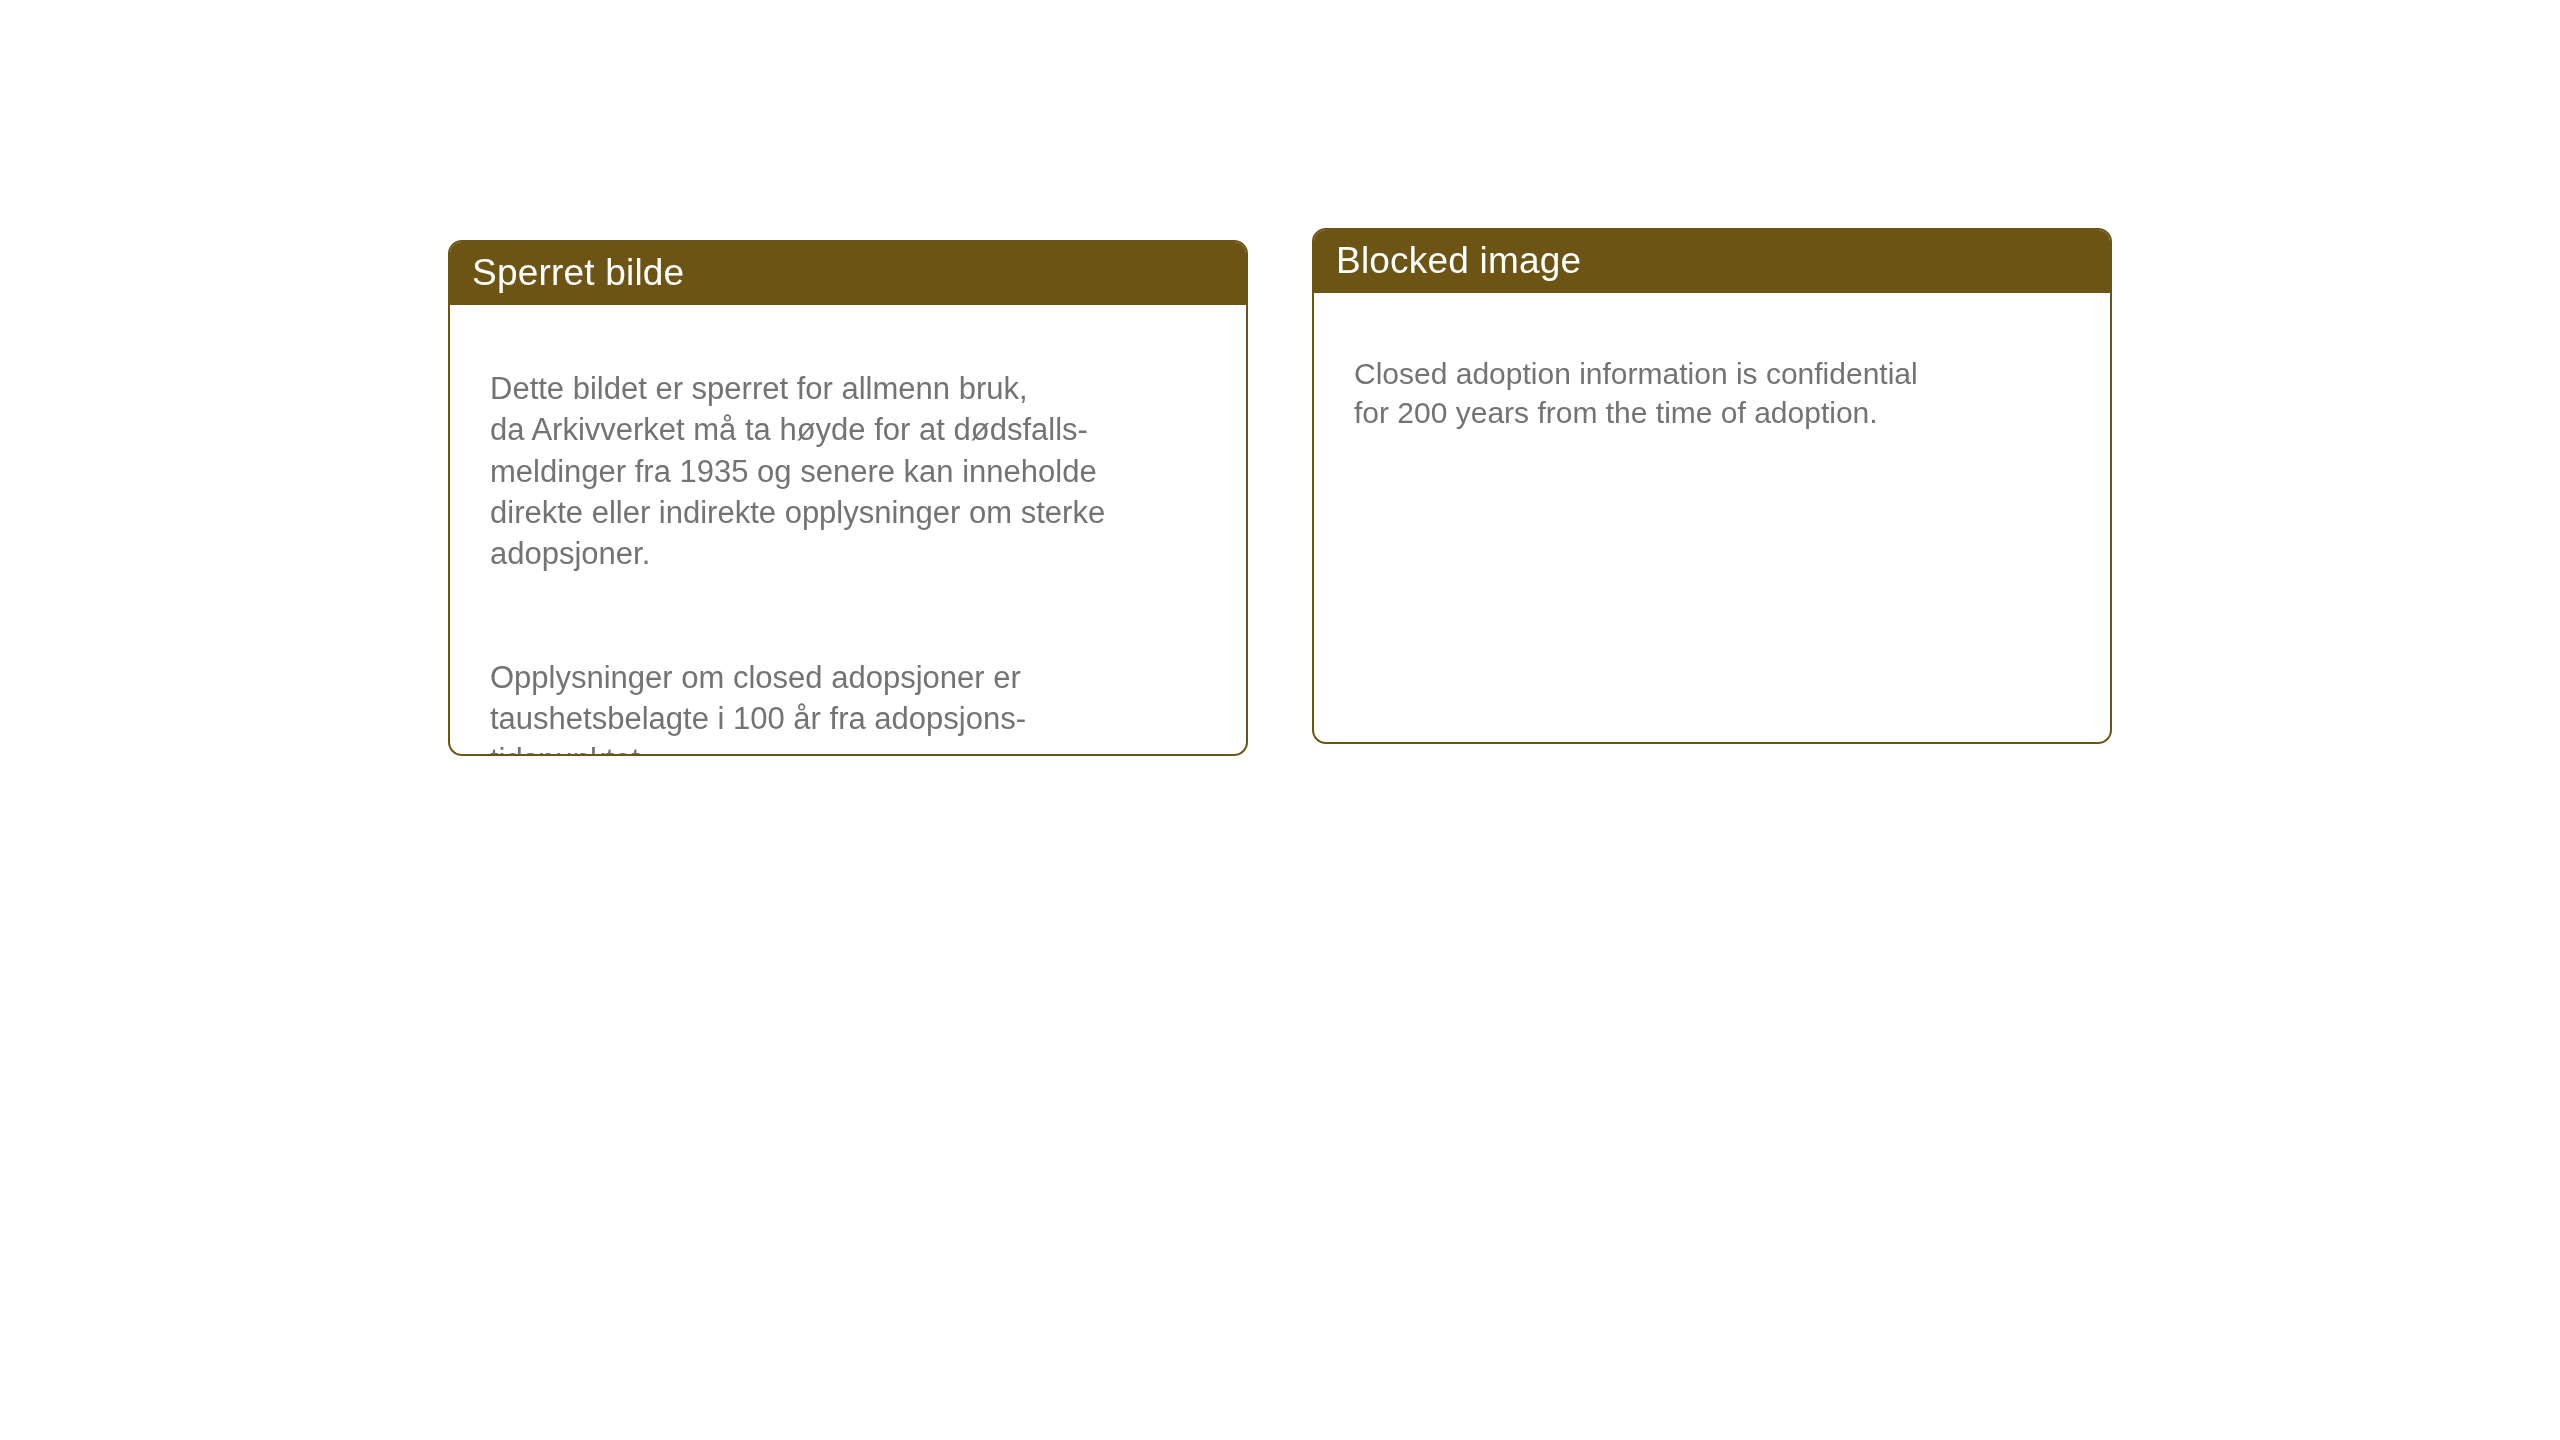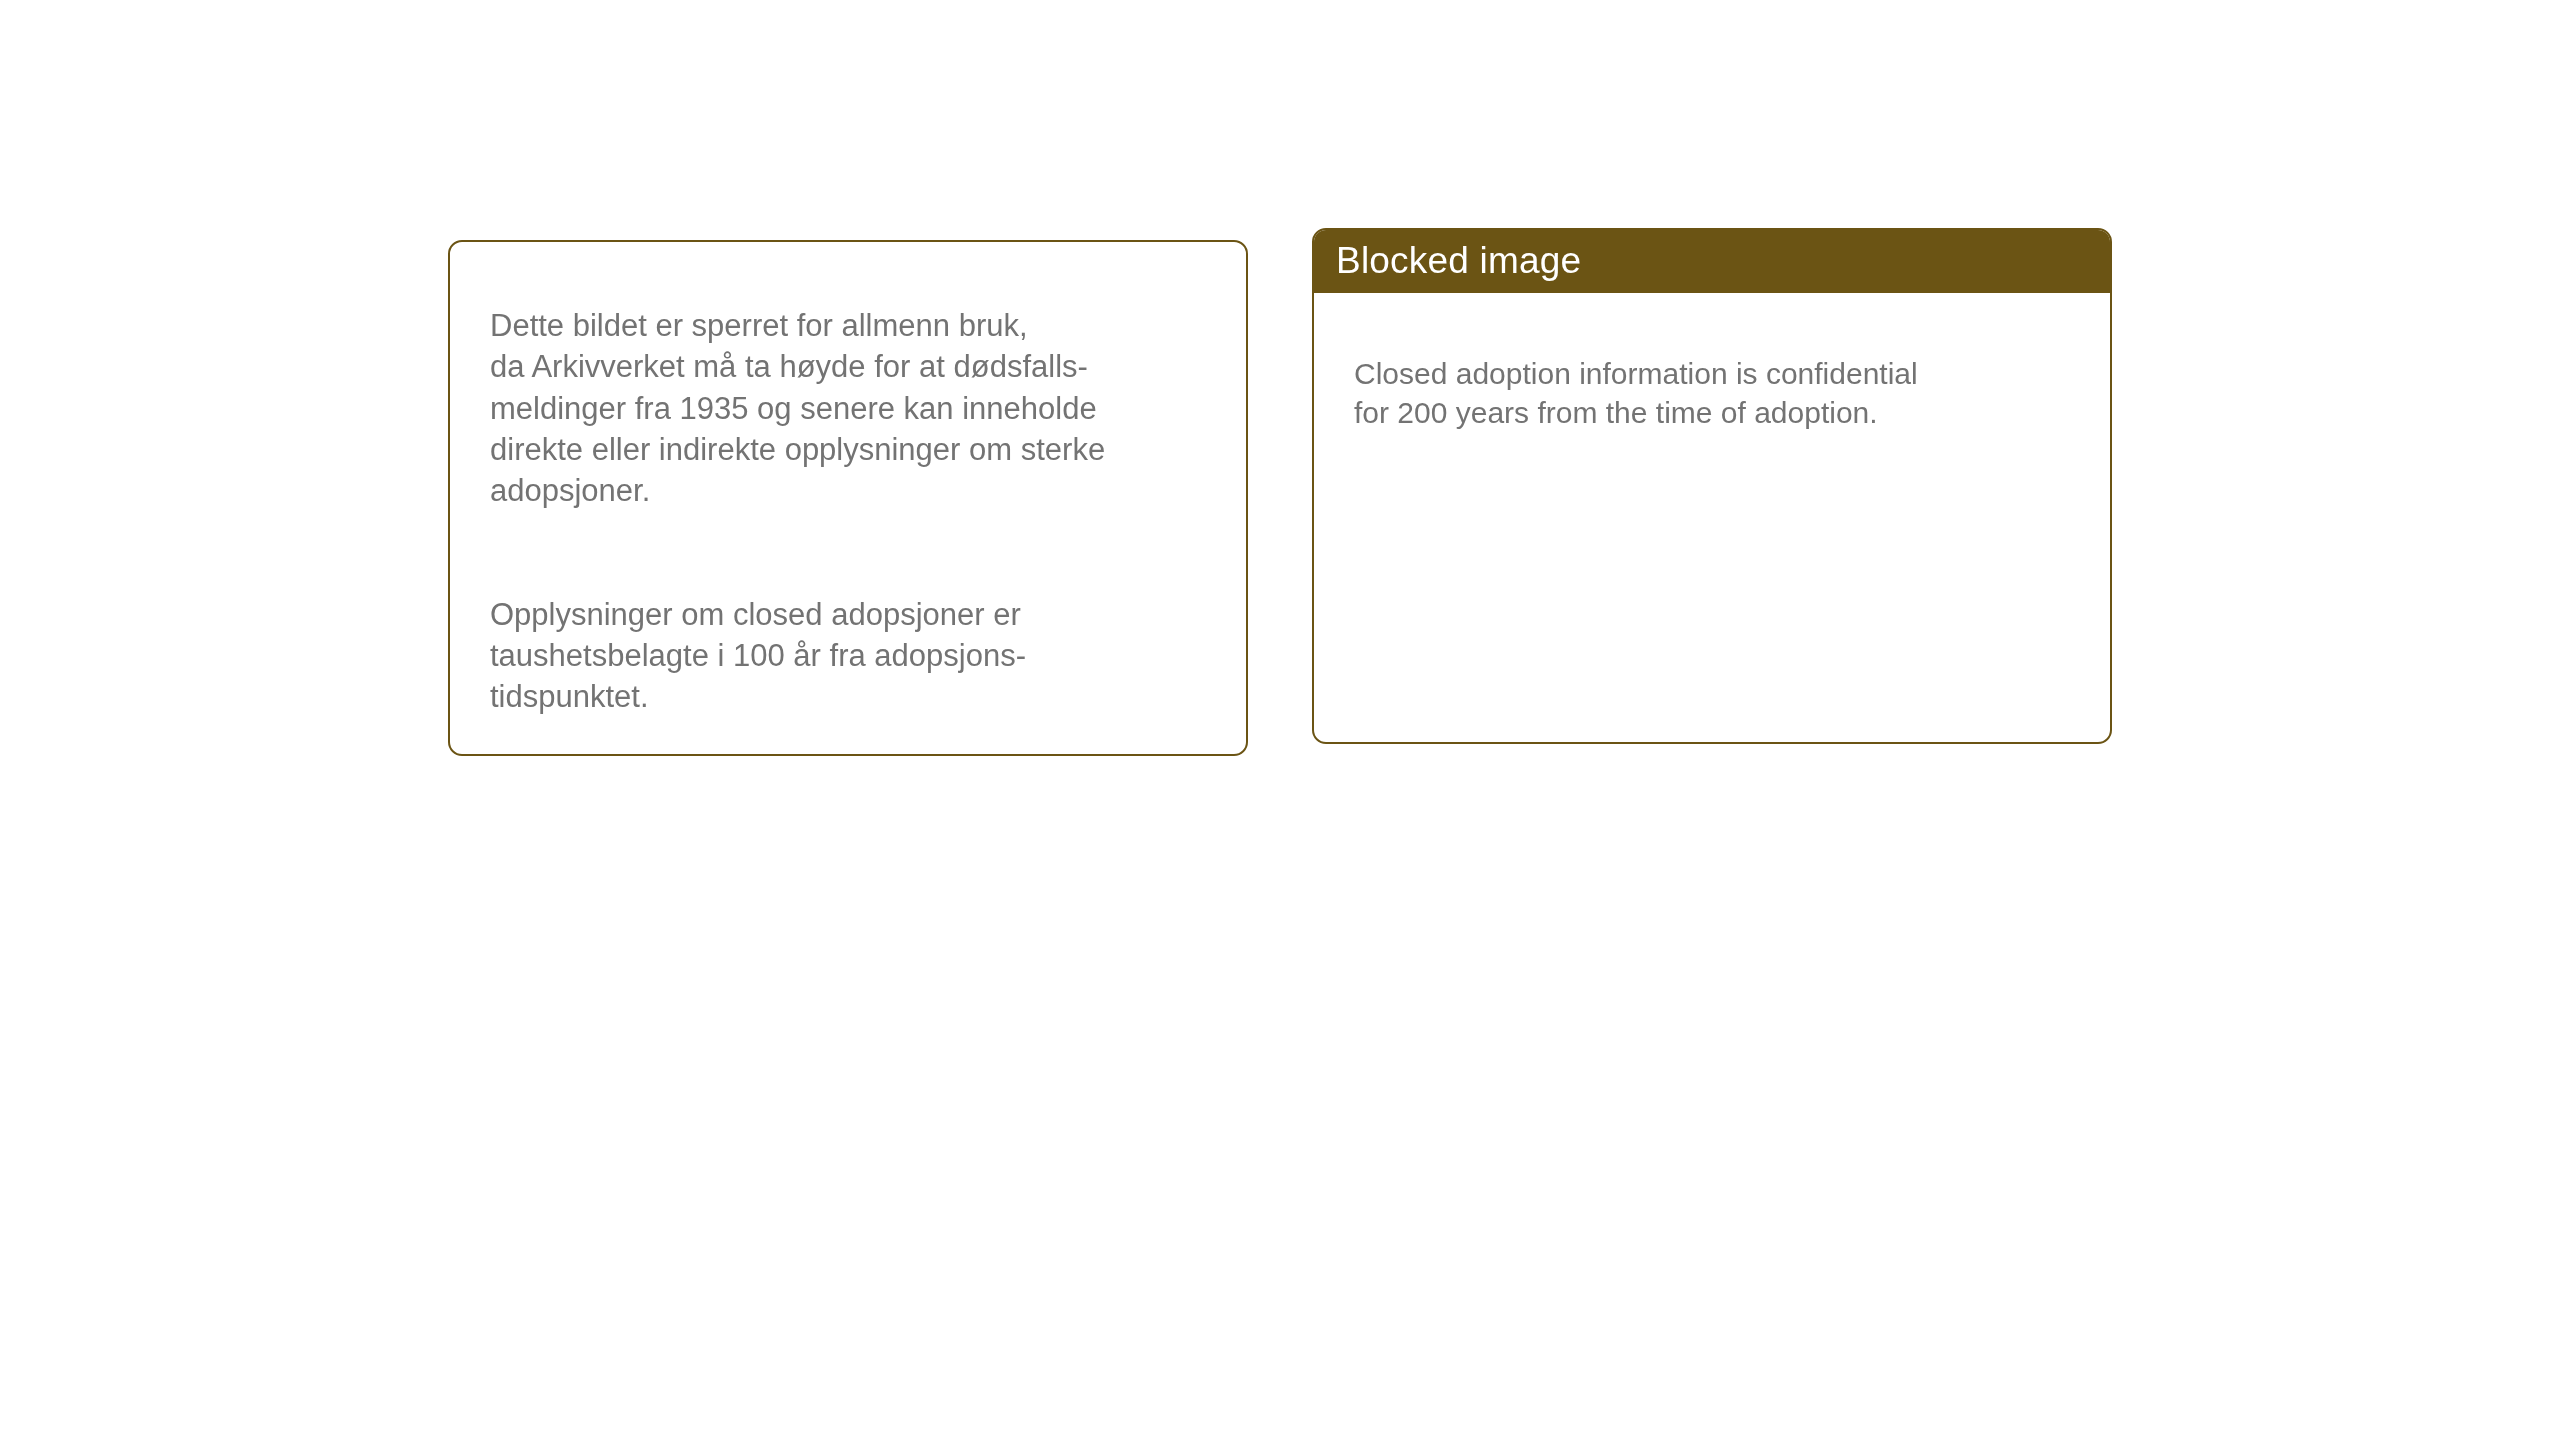--- a/index.html
+++ b/index.html
@@ -69,20 +69,21 @@
     font-size: 30px;
     line-height: 1.30;
   }
 </style>
 </head>
 <body>
 
 <div class="stage">
 
   <div class="panel" id="panel-no">
+    <div class="panel-header">Sperret bilde</div>
     <div class="panel-body">
       <p>Dette bildet er sperret for allmenn bruk,
 da Arkivverket må ta høyde for at dødsfalls-
 meldinger fra 1935 og senere kan inneholde
 direkte eller indirekte opplysninger om sterke
 adopsjoner.</p>
       <p>Opplysninger om closed adopsjoner er
 taushetsbelagte i 100 år fra adopsjons-
 tidspunktet.</p>
     </div>

